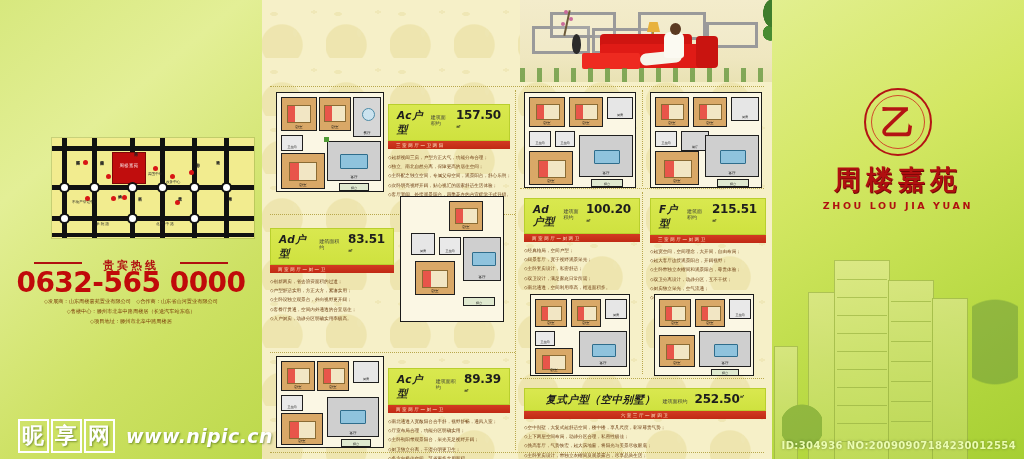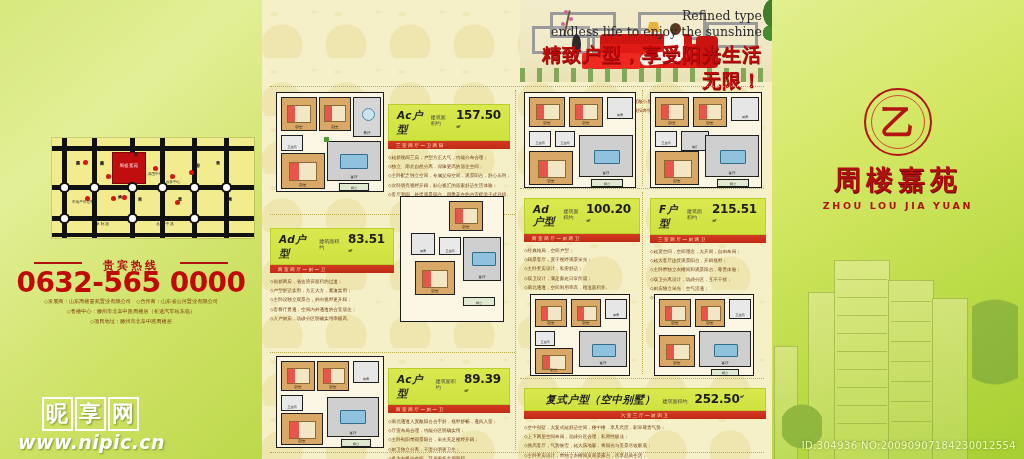--- a/index.html
+++ b/index.html
@@ -114,28 +114,28 @@
      text-shadow:0.7px 0.7px 0 #6e0606;}
   .logo-en{font-size:9.5px;font-weight:bold;color:#b01010;letter-spacing:2.6px;margin-top:2px;}
   .logo-slogan{font-size:7px;color:#8a3a10;letter-spacing:2px;margin-top:5px;position:relative;display:inline-block;padding:0 14px;}
   .logo-slogan:before,.logo-slogan:after{content:"";position:absolute;top:50%;width:30px;height:1px;background:#b0762a;}
   .logo-slogan:before{left:-24px;} .logo-slogan:after{right:-24px;}
   .building{position:absolute;left:0;bottom:0;width:252px;height:205px;opacity:.42;}
   .bld{position:absolute;background:linear-gradient(180deg,#f3f0c0,#cfe07a);border:1px solid #8d9a55;}
   .bld .fl{position:absolute;left:2px;right:2px;height:1px;background:#93a05c;}
   .tree{position:absolute;background:radial-gradient(circle at 50% 40%,#5d8a3a 55%,transparent 57%);}
 
-  .wm{position:absolute;left:18px;bottom:6px;display:flex;align-items:center;flex-direction:column;}
+  .wm{position:absolute;left:18px;bottom:6px;display:flex;align-items:center;gap:9px;}
   .wm-cn{font-size:22px;font-weight:bold;color:#fff;letter-spacing:1px;
      text-shadow:1px 1px 2px rgba(60,90,10,.55);}
   .wm-cn span{display:inline-block;border:2px solid #fff;padding:0 2px;margin-right:2px;}
   .wm-url{font-size:19px;font-style:italic;font-weight:bold;color:#fff;letter-spacing:.4px;
      text-shadow:1px 1px 2px rgba(60,90,10,.55);}
   .idtxt{position:absolute;right:8px;bottom:8px;font-size:10px;color:#eafcb0;letter-spacing:.4px;
-     text-shadow:0 0 3px rgba(0,0,0,.35);}
+     text-shadow:0 0 3px rgba(0,0,0,.35);font-weight:bold;}
 </style>
 </head>
 <body>
 
 <div id="page">
 
   <div class="panel-left">
 
     <div class="map-wrap">
       <div class="mh" style="top:8px"></div>
@@ -223,29 +223,20 @@
       <div class="sofa-main"></div>
       <div class="sofa-chaise"></div>
       <div class="sofa-arm"></div>
       <div class="lady-legs"></div>
       <div class="lady-body"></div>
       <div class="lady-head"></div>
       <div class="palm"></div>
       <div class="floor-plants"></div>
     </div>
 
-    <div class="headline">
-      <div class="eng1">Refined type</div>
-      <div class="eng2">endless life to enjoy the sunshine</div>
-      <div class="cn-head">精致户型，享受阳光生活无限！</div>
-      <div class="sub-desc">
-        <div>一种期待已久的舒适感受，是温暖和大的宽敞小屋，一种敞亮自得的生活态度，是放飞心情的别样天空。</div>
-        <div>最惬意自由的称谓心情，放慢奔忙的点滴生活，享受每一天，每一时刻的精致生活细节。</div>
-      </div>
-    </div>
 
     <div class="dotline" style="left:8px;top:86px;width:494px"></div>
     <div class="dotline" style="left:8px;top:214px;width:245px"></div>
     <div class="dotline" style="left:8px;top:352px;width:245px"></div>
     <div class="dotline v" style="left:253px;top:90px;height:360px"></div>
     <div class="dotline" style="left:258px;top:188px;width:244px"></div>
     <div class="dotline" style="left:258px;top:378px;width:244px"></div>
     <div class="dotline v" style="left:380px;top:90px;height:96px"></div>
     <div class="dotline v" style="left:380px;top:192px;height:182px"></div>
     <div class="dotline" style="left:8px;top:452px;width:494px"></div>

